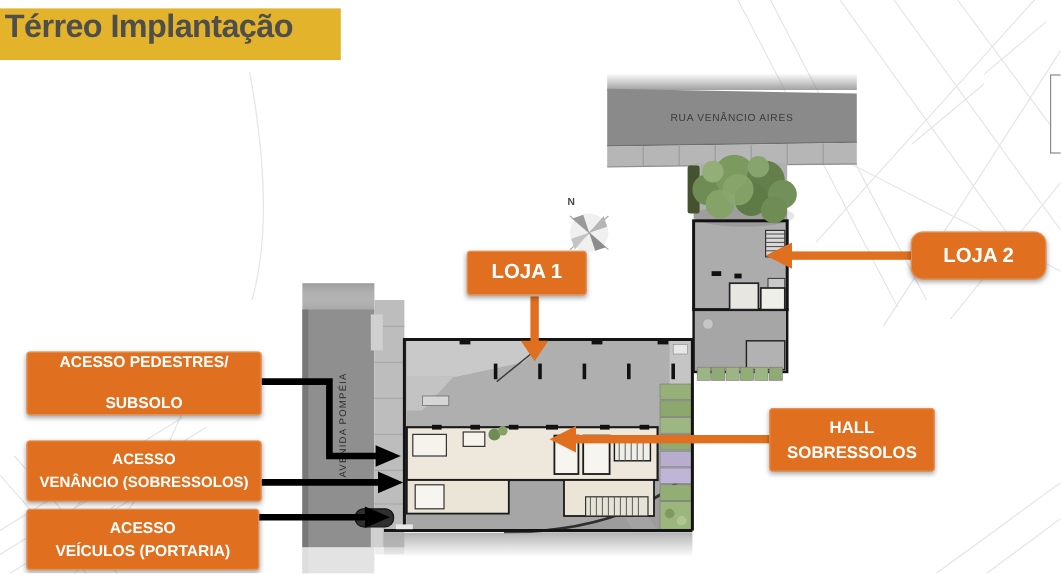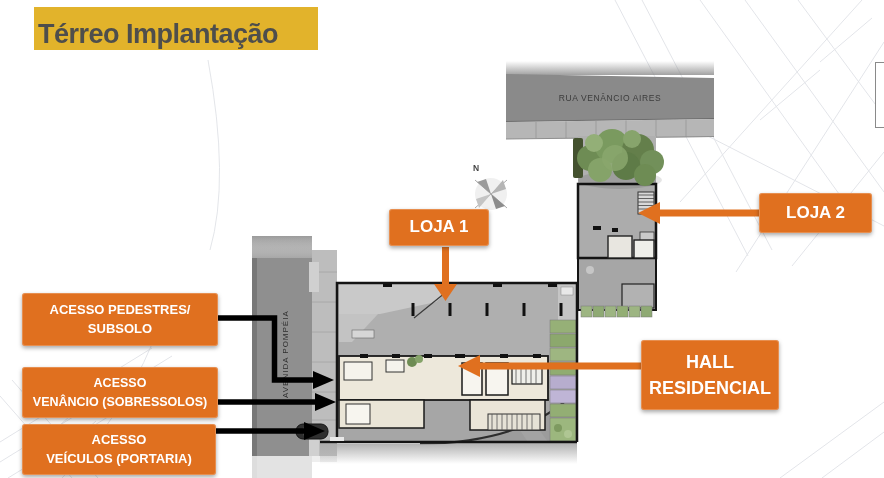--- a/index.html
+++ b/index.html
@@ -4,37 +4,37 @@
 <style>
   html,body{margin:0;padding:0;background:#fff;}
   #stage{
     position:relative;width:884px;height:478px;overflow:hidden;background:#ffffff;
     font-family:"Liberation Sans",sans-serif;
   }
   #bg-sketch,#plan-svg{position:absolute;left:0;top:0;}
   .banner{
     position:absolute;left:0;top:7px;width:284px;height:43px;
     background:#E2B32B;color:#4E4E4C;
-    display:flex;align-items:flex-end;padding-left:4px;box-sizing:border-box;
-    font-size:27px;font-weight:bold;letter-spacing:-0.5px;margin-left:34px;
+    display:flex;align-items:flex-start;padding-left:4px;box-sizing:border-box;
+    font-size:27px;font-weight:bold;letter-spacing:-0.5px;
   }
   .callout{
     position:absolute;background:#E0701F;color:#fff;font-weight:bold;
     display:flex;flex-direction:column;justify-content:center;align-items:center;
     text-align:center;border-radius:3px;box-sizing:border-box;
     box-shadow:0 2px 4px rgba(0,0,0,.35), inset 0 0 0 1px rgba(255,255,255,.22);
     line-height:1.45;
   }
   .callout .l1,.callout .l2{display:block;white-space:nowrap;}
   #co-loja1{left:389px;top:209px;width:100px;height:37px;font-size:17px;}
-  #co-loja2{left:759px;top:193px;width:113px;height:40px;font-size:17px;}
-  #co-pedestres{left:22px;top:293px;width:196px;height:53px;font-size:13px;}
+  #co-loja2{left:759px;top:193px;width:113px;height:40px;font-size:17px;border-radius:10px;}
+  #co-pedestres{left:22px;top:293px;width:196px;height:53px;font-size:13px;justify-content:space-between;}
   #co-sobressolos{left:22px;top:367px;width:196px;height:51px;font-size:12.5px;}
   #co-subsolo{left:22px;top:424px;width:194px;height:51px;font-size:13px;}
-  #co-hall{left:641px;top:340px;width:138px;height:70px;font-size:18px;}
+  #co-hall{left:641px;top:340px;width:138px;height:53px;font-size:14px;}
   .edge-box{
     position:absolute;left:875px;top:62px;width:12px;height:66px;
     background:#fff;border:1.5px solid #8A8A8A;box-sizing:border-box;
   }
 </style>
 </head>
 <body>
 
 <div id="stage">
 
@@ -330,18 +330,18 @@
   <div class="callout" id="co-sobressolos">
     <span class="l1">ACESSO</span>
     <span class="l2">VENÂNCIO (SOBRESSOLOS)</span>
   </div>
   <div class="callout" id="co-subsolo">
     <span class="l1">ACESSO</span>
     <span class="l2">VEÍCULOS (PORTARIA)</span>
   </div>
   <div class="callout" id="co-hall">
     <span class="l1">HALL</span>
-    <span class="l2">RESIDENCIAL</span>
+    <span class="l2">SOBRESSOLOS</span>
   </div>
 
   <div class="edge-box"></div>
 
 </div>
 
 </body></html>

